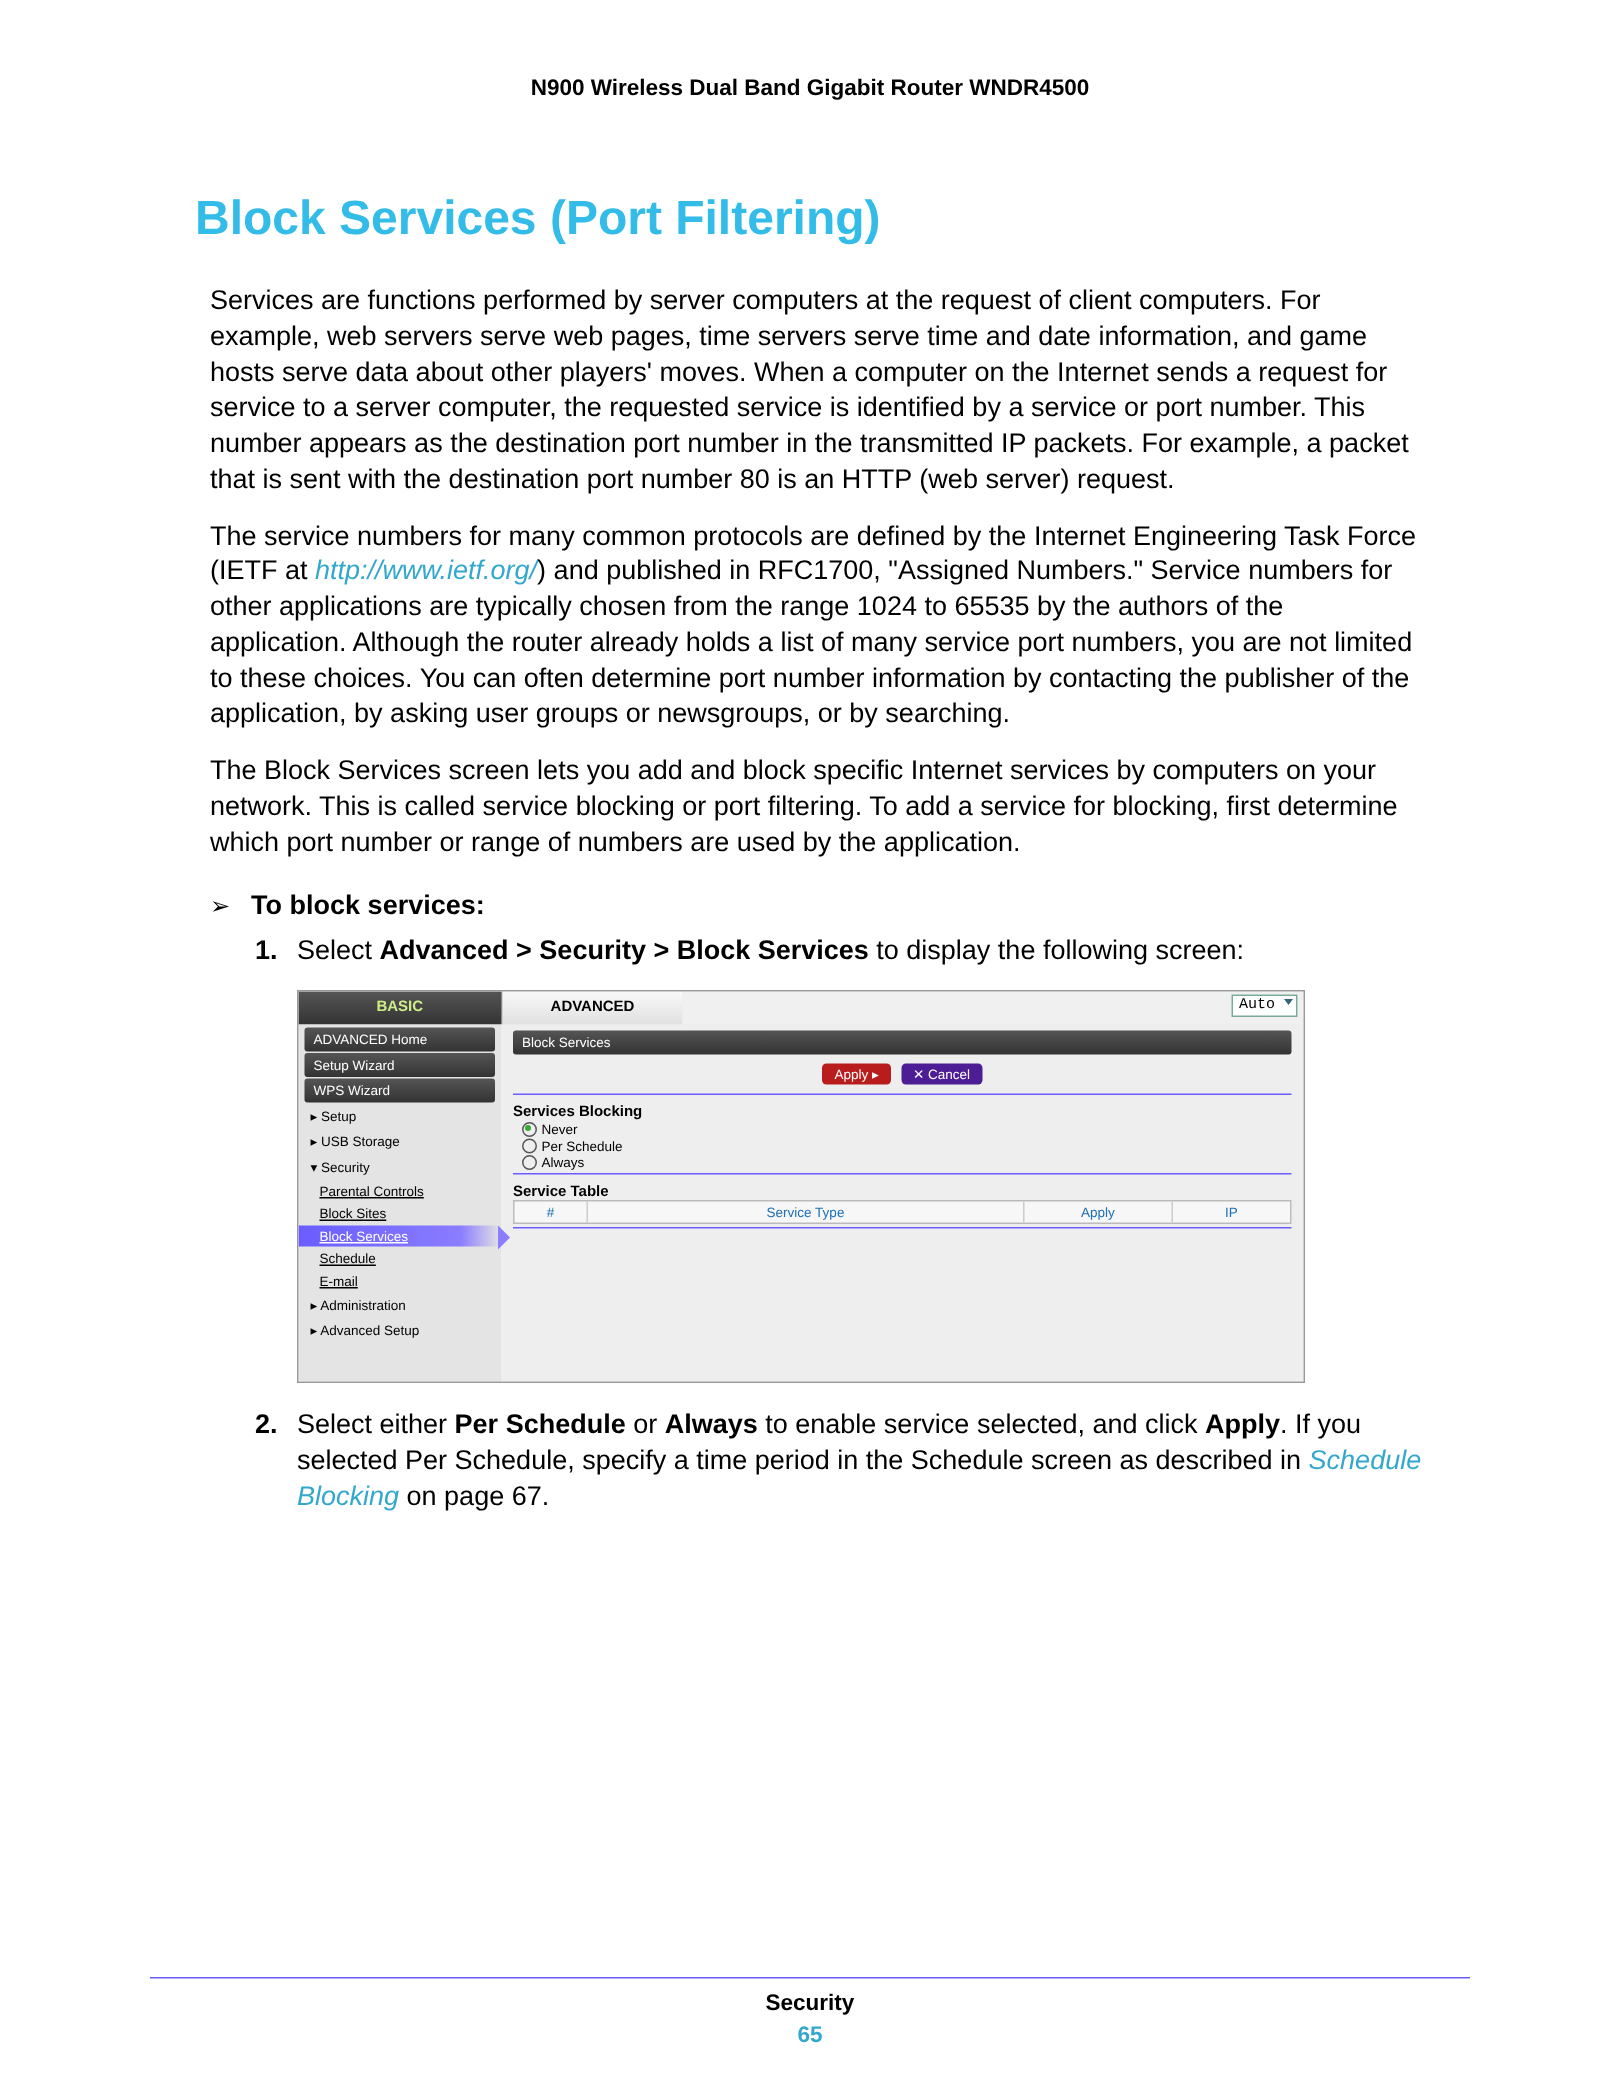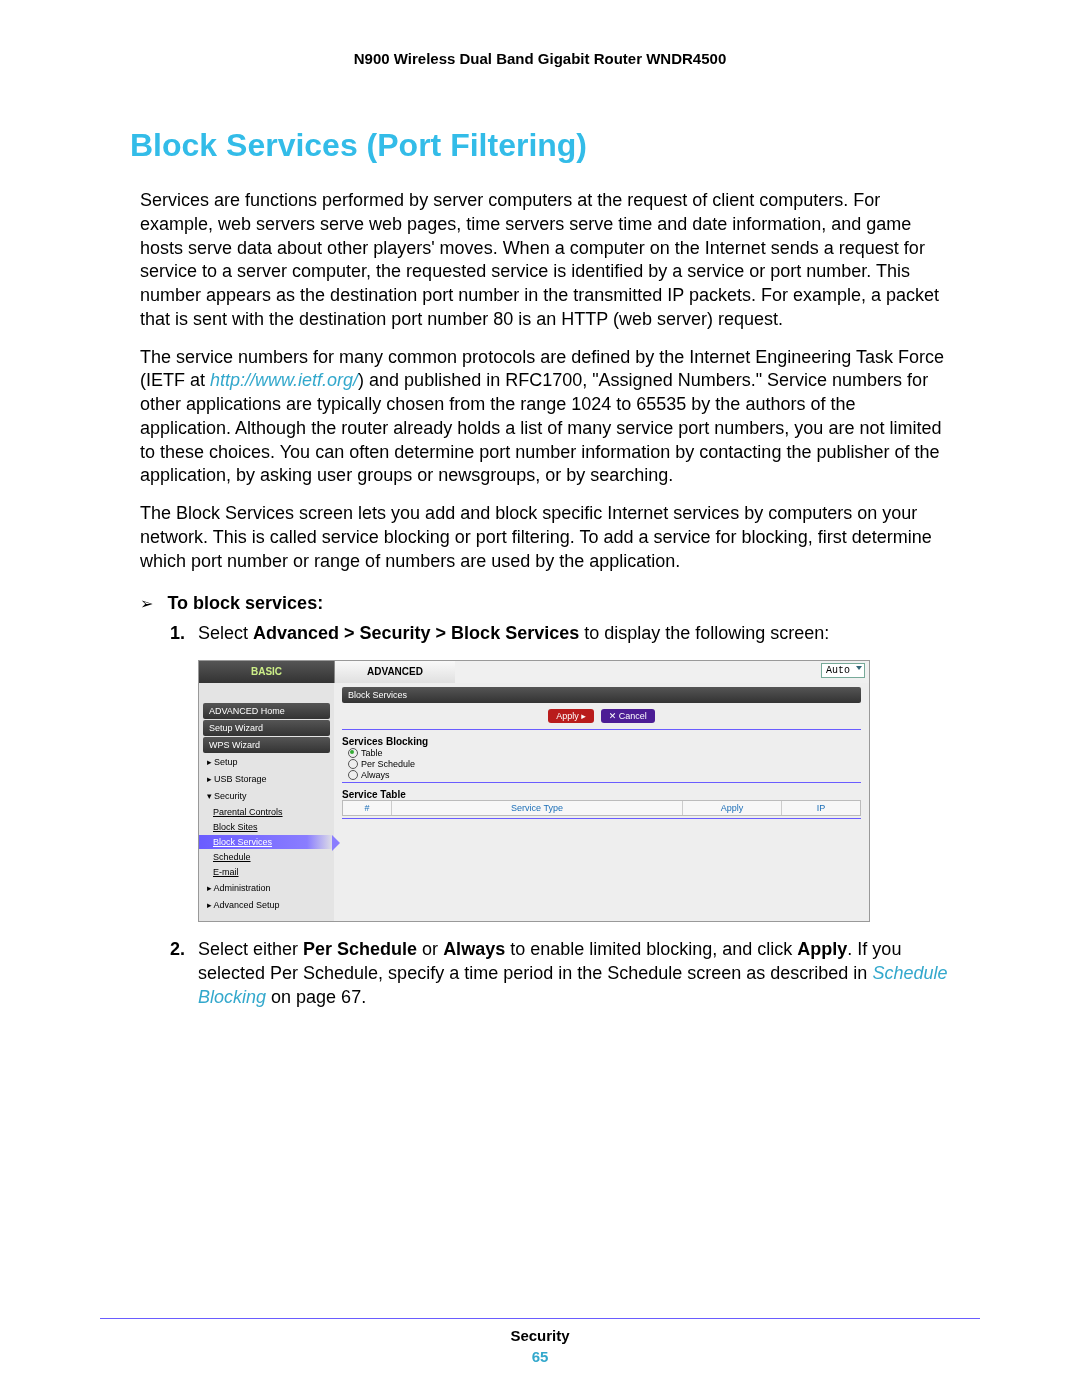--- a/index.html
+++ b/index.html
@@ -106,21 +106,21 @@
   }
   .select-caret {
     position:absolute; right:2px; top:2px; width:0;height:0;
     border-left:3px solid transparent;border-right:3px solid transparent;
     border-top:4px solid #367;
   }
   .shot-body { display: flex; height: calc(100% - 22px); }
   .sidebar {
     width: 135px; background: #e4e4e4;
     display: flex; flex-direction: column;
-    gap: 1px; padding-top: 20px;
+    gap: 1px; padding-top: 2px;
   }
   .sb-item {
     background: linear-gradient(#555,#333);
     color:#fff; font-size:9px; padding: 3px 6px;
     margin: 0 4px; border-radius: 2px;
   }
   .sb-plain {
     color:#000; font-size:9px; padding: 3px 8px;
   }
   .sb-sub {
@@ -228,21 +228,21 @@
       <div class="mainpane">
         <div class="pane-title">Block Services</div>
         <div class="btnrow">
           <span class="btn btn-green">Apply ▸</span>
           <span class="btn btn-blue">✕ Cancel</span>
         </div>
         <div class="hr"></div>
         <div class="sect-label">Services Blocking</div>
         <div class="radio-row">
             <span class="radio checked"></span>
-            <span>Table</span>
+            <span>Never</span>
           </div>
         <div class="radio-row">
             <span class="radio"></span>
             <span>Per Schedule</span>
           </div>
         <div class="radio-row">
             <span class="radio"></span>
             <span>Always</span>
           </div>
         <div class="hr"></div>
@@ -254,21 +254,21 @@
           <div class="col-ip">IP</div>
         </div>
         <div class="hr"></div>
       </div>
     </div>
   </div>
 
   <div class="step">
     <div class="num">2.</div>
     <div class="txt">
-      <span>Select either </span><span class="bold">Per Schedule</span><span> or </span><span class="bold">Always</span><span> to enable limited blocking, and click </span><span class="bold">Apply</span><span>. If you selected Per Schedule, specify a time period in the Schedule screen as described in </span><span class="italic-link">Schedule Blocking</span><span> on page 67.</span>
+      <span>Select either </span><span class="bold">Per Schedule</span><span> or </span><span class="bold">Always</span><span> to enable service selected, and click </span><span class="bold">Apply</span><span>. If you selected Per Schedule, specify a time period in the Schedule screen as described in </span><span class="italic-link">Schedule Blocking</span><span> on page 67.</span>
     </div>
   </div>
 
   <div class="footer">
     <div class="footer-line"></div>
     <div class="footer-label">Security</div>
     <div class="footer-page">65</div>
   </div>
 </div>
 

